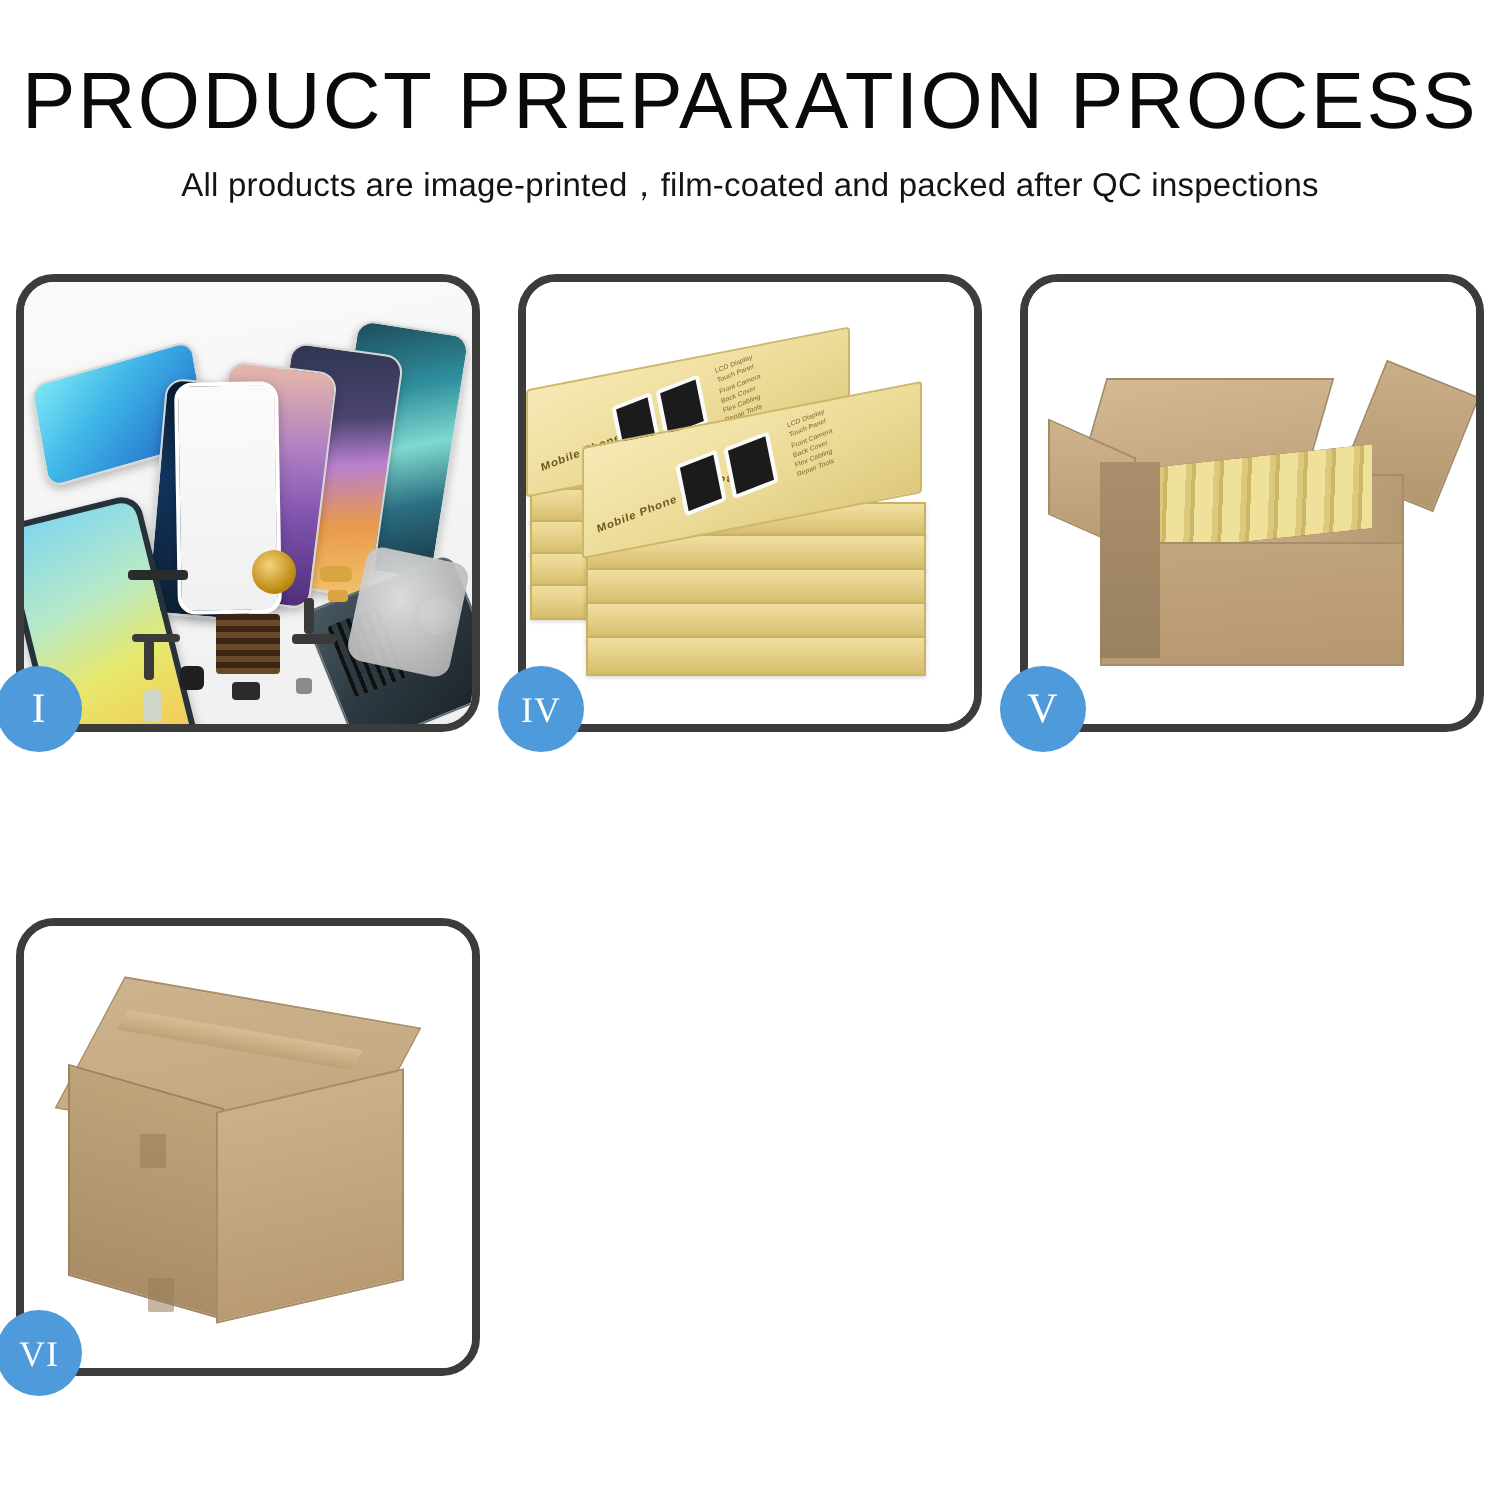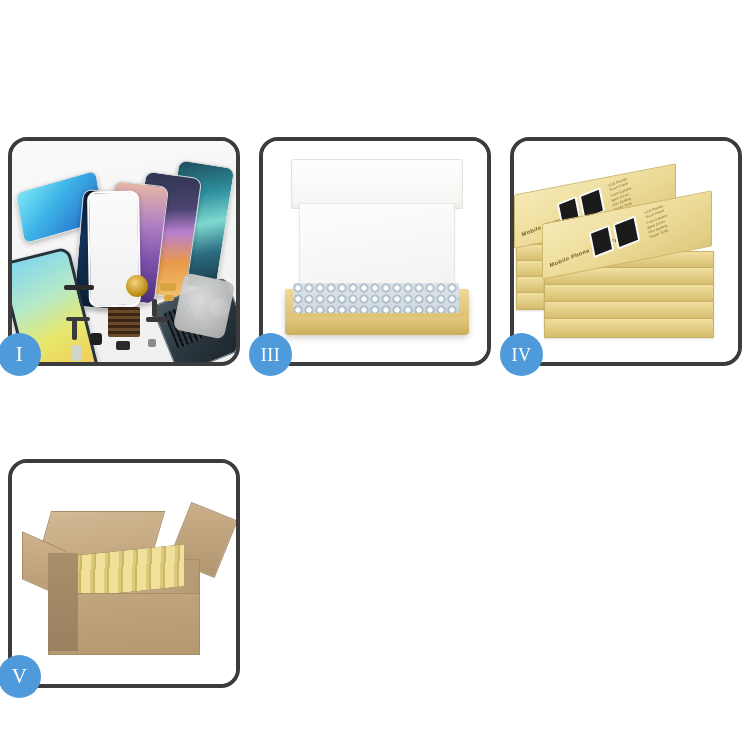--- a/index.html
+++ b/index.html
@@ -363,20 +363,24 @@
     position: absolute; width: 13px; height: 17px;
     background: rgba(150,124,90,.55);
     border-radius: 1px;
   }
 </style>
 </head>
 <body>
 
 <div class="page">
 
+  <div class="header">
+    <h1 class="title">PRODUCT PREPARATION PROCESS</h1>
+    <p class="subtitle">All products are image-printed，film-coated and packed after QC inspections</p>
+  </div>
 
   <div class="grid">
 
     <div class="panel">
       <div class="panel-inner p1">
         <div class="ph blue-flex"></div>
         <div class="ph a"></div>
         <div class="ph b"></div>
         <div class="ph c"></div>
         <div class="ph d"></div>
@@ -397,30 +401,20 @@
           <div class="part btn"></div>
           <div class="part sim"></div>
           <div class="part gold"></div>
           <div class="part gold2"></div>
         </div>
       </div>
       <div class="badge">I</div>
     </div>
 
 
-    <div class="panel">
-      <div class="panel-inner p3">
-        <div class="b3-lid"></div>
-        <div class="b3-foam"></div>
-        <div class="b3-tray"></div>
-        <div class="b3-bubble"></div>
-        <div class="b3-front-edge"></div>
-      </div>
-      <div class="badge wide">III</div>
-    </div>
 
     <div class="panel">
       <div class="panel-inner p4">
         <div class="stack">
 
           <div class="kbox" style="left:2px;  top:88px;  width:92px; height:15px;"></div>
           <div class="kbox" style="left:2px;  top:103px; width:92px; height:16px;"></div>
           <div class="kbox" style="left:2px;  top:119px; width:92px; height:16px;"></div>
           <div class="kbox" style="left:2px;  top:135px; width:92px; height:16px;"></div>
           <div class="kbox" style="left:2px;  top:151px; width:92px; height:16px;"></div>
@@ -472,15 +466,26 @@
         <div class="c5-inner">
           <div class="c5-items"></div>
         </div>
         <div class="c5-front"></div>
         <div class="c5-flap-l"></div>
         <div class="c5-side"></div>
       </div>
       <div class="badge">V</div>
     </div>
 
+    <div class="panel">
+      <div class="panel-inner p6">
+        <div class="c6-top"></div>
+        <div class="c6-tape"></div>
+        <div class="c6-left"></div>
+        <div class="c6-right"></div>
+        <div class="c6-tab" style="left:58px; top:104px;"></div>
+        <div class="c6-tab" style="left:62px; top:176px;"></div>
+      </div>
+      <div class="badge wide">VI</div>
+    </div>
 
   </div>
 </div>
 
 </body></html>

